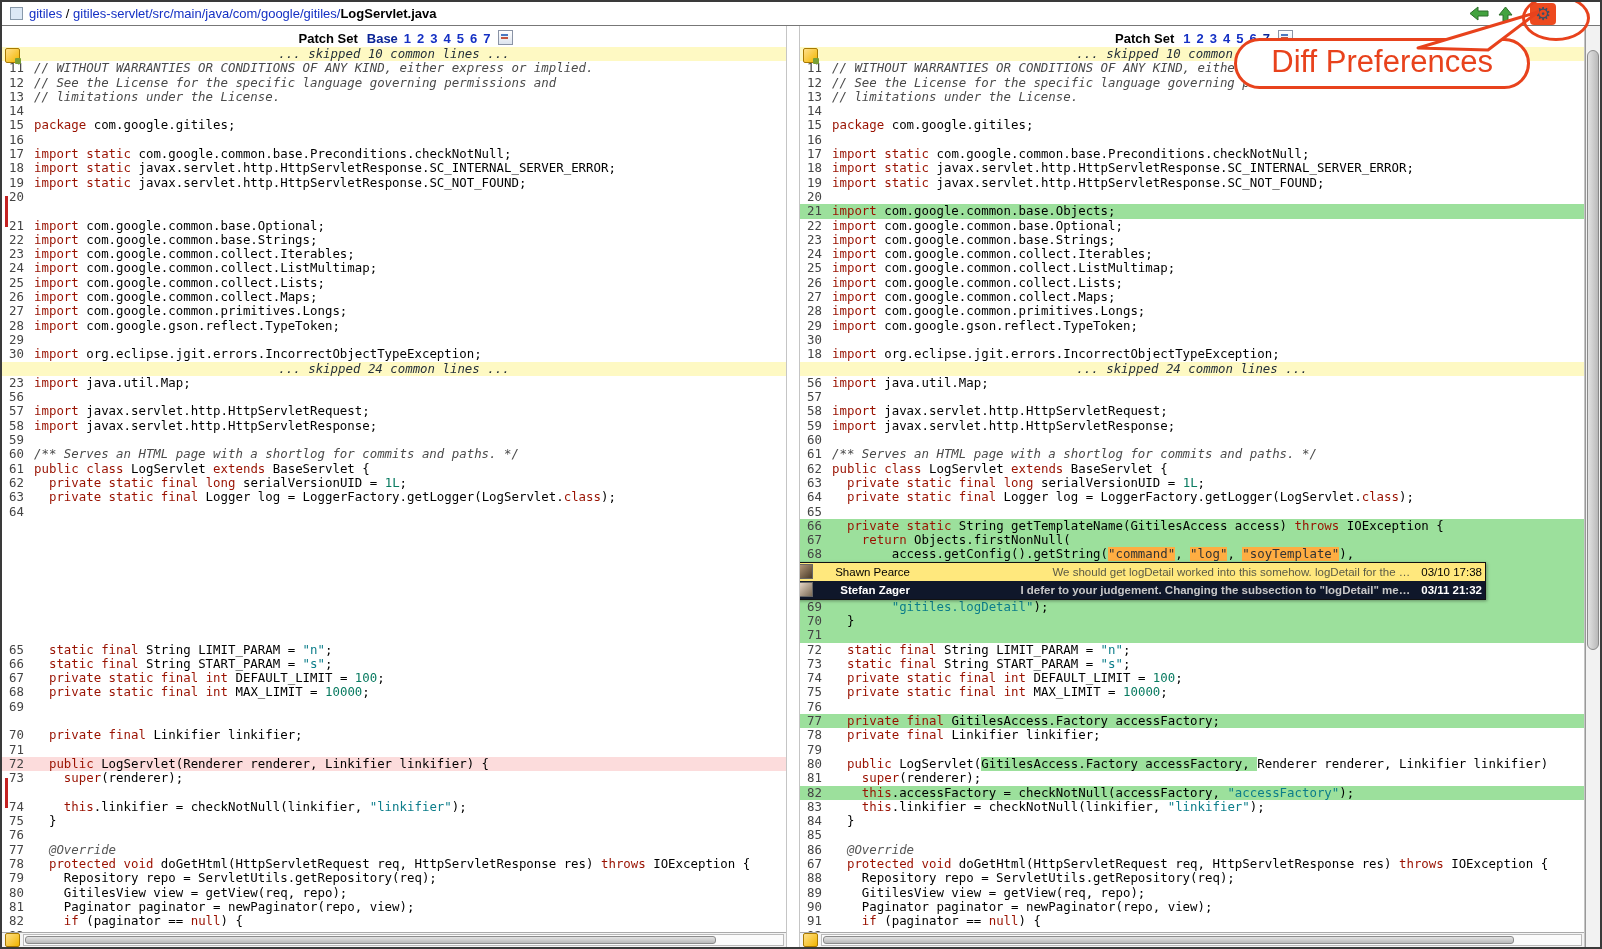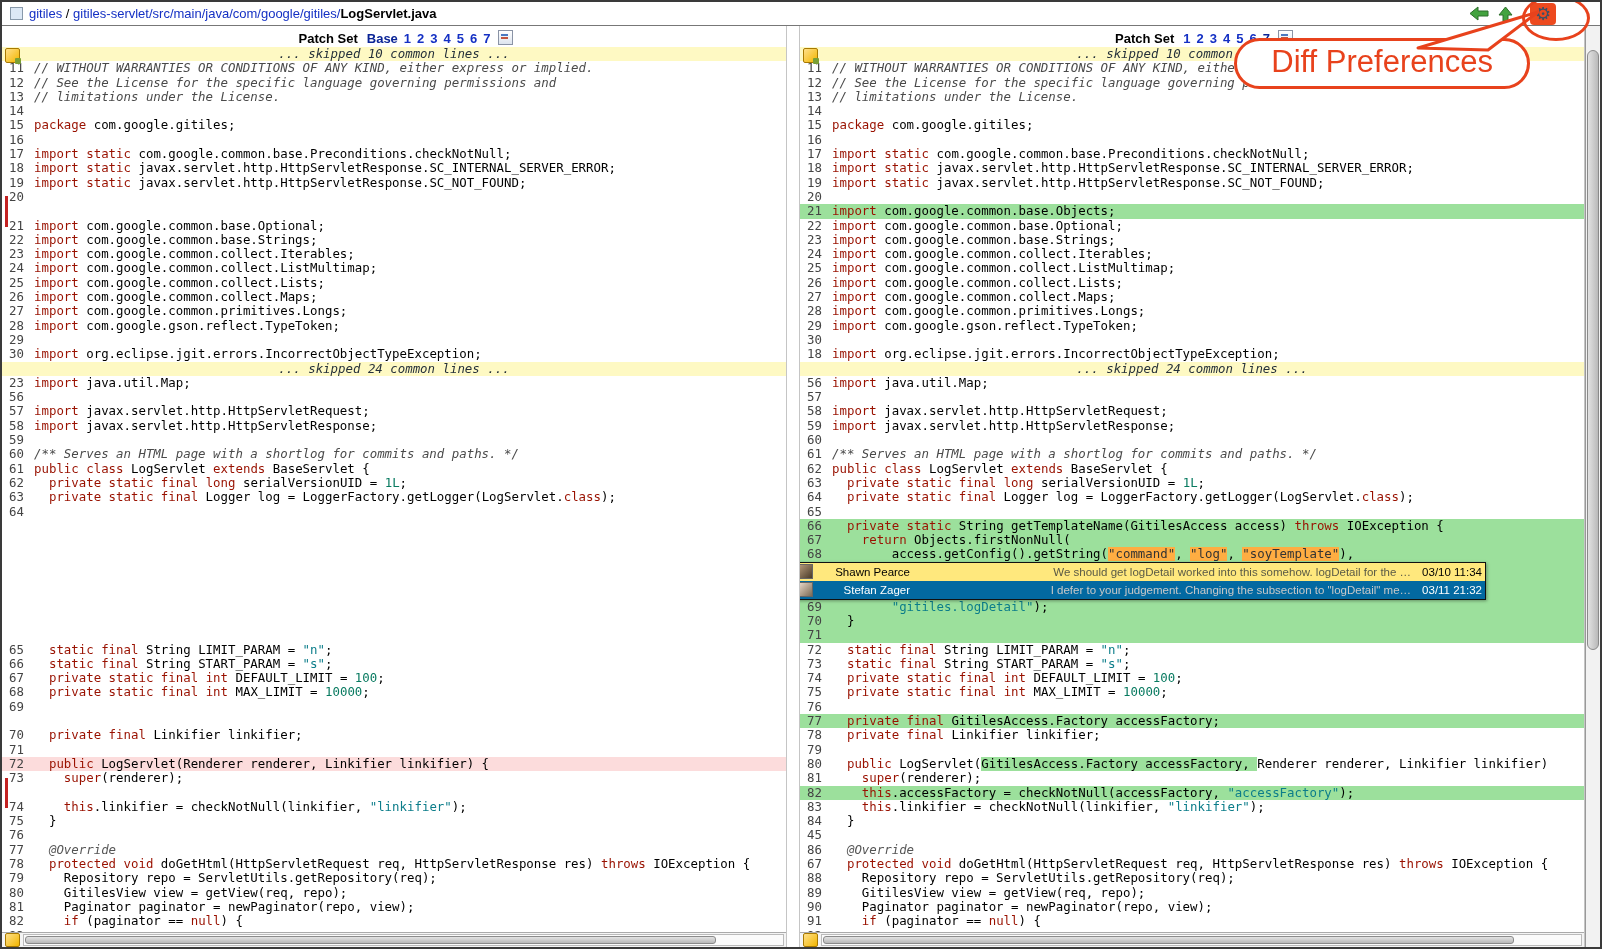--- a/index.html
+++ b/index.html
@@ -48,21 +48,21 @@
   .seg-add{background:#9ce09c;}
 
   .corner-icon{position:absolute;top:1px;left:3px;width:13px;height:13px;background:linear-gradient(135deg,#ffe08a,#f2b600);border:1px solid #a87900;border-radius:2px;z-index:3;cursor:pointer;}
   .corner-icon::after{content:"";position:absolute;right:-2px;bottom:-2px;width:6px;height:6px;background:#7a9f35;border-radius:1px;}
 
   
   .cbox{position:relative;margin-left:-6px;width:692px;height:38px;box-sizing:border-box;border:1px solid #111;background:#fff;z-index:4;box-shadow:1px 1px 3px rgba(0,0,0,.35);font-family:"Liberation Sans",sans-serif;cursor:pointer;}
   .crow{height:18px;display:flex;align-items:center;gap:5px;padding:0 3px;font-size:11.5px;overflow:hidden;white-space:nowrap;text-align:right;}
   .crow.yellow{background:#ffe87d;color:#000;}
   .crow.yellow .cmsg{color:#5a5a46;}
-  .crow.dark{background:#0369a1;color:#fff;}
+  .crow.dark{background:#0f172a;color:#fff;font-weight:bold;}
   .crow.dark .cmsg{color:#c8c8c8;}
   .avatar{width:15px;height:15px;flex:none;border:1px solid #666;box-sizing:border-box;background:linear-gradient(135deg,#b59a7a,#4a3a28);}
   .crow.dark .avatar{background:linear-gradient(135deg,#e8d8c8,#7a6a55);}
   .cname{flex:none;width:92px;overflow:hidden;}
   .cmsg{flex:1;overflow:hidden;}
   .cdate{flex:none;padding-left:6px;}
 
   
   .hscroll{height:14px;flex:none;border-top:1px solid #aaa;background:#f4f4f4;display:flex;align-items:center;position:relative;}
   .hscroll .corner-icon2{width:13px;height:12px;margin:0 3px;background:linear-gradient(135deg,#ffe08a,#f2b600);border:1px solid #a87900;border-radius:2px;flex:none;cursor:pointer;}
@@ -217,21 +217,21 @@
           <div class="row code"><span class="ln">63</span><span class="txt">  <span class="kw">private</span> <span class="kw">static</span> <span class="kw">final</span> <span class="kw">long</span> serialVersionUID = <span class="lit">1L</span>;</span></div>
           <div class="row code"><span class="ln">64</span><span class="txt">  <span class="kw">private</span> <span class="kw">static</span> <span class="kw">final</span> Logger log = LoggerFactory.getLogger(LogServlet.<span class="kw">class</span>);</span></div>
           <div class="row code"><span class="ln">65</span><span class="txt"></span></div>
           <div class="row code add"><span class="ln">66</span><span class="txt">  <span class="kw">private</span> <span class="kw">static</span> String getTemplateName(GitilesAccess access) <span class="kw">throws</span> IOException {</span></div>
           <div class="row code add"><span class="ln">67</span><span class="txt">    <span class="kw">return</span> Objects.firstNonNull(</span></div>
           <div class="row code add"><span class="ln">68</span><span class="txt">        access.getConfig().getString(<span class="mk"><span class="str">"command"</span></span>, <span class="mk"><span class="str">"log"</span></span>, <span class="mk"><span class="str">"soyTemplate"</span></span>),</span></div>
           <div class="row commentbox add"><div class="cbox"><div class="crow yellow">
                 <span class="avatar"></span>
                 <span class="cname">Shawn Pearce</span>
                 <span class="cmsg">We should get logDetail worked into this somehow. logDetail for the …</span>
-                <span class="cdate">03/10 11:34</span>
+                <span class="cdate">03/10 17:38</span>
               </div><div class="crow dark">
                 <span class="avatar"></span>
                 <span class="cname">Stefan Zager</span>
                 <span class="cmsg">I defer to your judgement. Changing the subsection to "logDetail" me…</span>
                 <span class="cdate">03/11 21:32</span>
               </div></div></div>
           <div class="row code add"><span class="ln">69</span><span class="txt">        <span class="str">"gitiles.logDetail"</span>);</span></div>
           <div class="row code add"><span class="ln">70</span><span class="txt">  }</span></div>
           <div class="row code add"><span class="ln">71</span><span class="txt"></span></div>
           <div class="row code"><span class="ln">72</span><span class="txt">  <span class="kw">static</span> <span class="kw">final</span> String LIMIT_PARAM = <span class="str">"n"</span>;</span></div>
@@ -240,21 +240,21 @@
           <div class="row code"><span class="ln">75</span><span class="txt">  <span class="kw">private</span> <span class="kw">static</span> <span class="kw">final</span> <span class="kw">int</span> MAX_LIMIT = <span class="lit">10000</span>;</span></div>
           <div class="row code"><span class="ln">76</span><span class="txt"></span></div>
           <div class="row code add"><span class="ln">77</span><span class="txt">  <span class="kw">private</span> <span class="kw">final</span> GitilesAccess.Factory accessFactory;</span></div>
           <div class="row code"><span class="ln">78</span><span class="txt">  <span class="kw">private</span> <span class="kw">final</span> Linkifier linkifier;</span></div>
           <div class="row code"><span class="ln">79</span><span class="txt"></span></div>
           <div class="row code"><span class="ln">80</span><span class="txt">  <span class="kw">public</span> LogServlet(<span class="seg-add">GitilesAccess.Factory accessFactory, </span>Renderer renderer, Linkifier linkifier)</span></div>
           <div class="row code"><span class="ln">81</span><span class="txt">    <span class="kw">super</span>(renderer);</span></div>
           <div class="row code add"><span class="ln">82</span><span class="txt">    <span class="kw">this</span>.accessFactory = checkNotNull(accessFactory, <span class="str">"accessFactory"</span>);</span></div>
           <div class="row code"><span class="ln">83</span><span class="txt">    <span class="kw">this</span>.linkifier = checkNotNull(linkifier, <span class="str">"linkifier"</span>);</span></div>
           <div class="row code"><span class="ln">84</span><span class="txt">  }</span></div>
-          <div class="row code"><span class="ln">45</span><span class="txt"></span></div>
+          <div class="row code"><span class="ln">85</span><span class="txt"></span></div>
           <div class="row code"><span class="ln">86</span><span class="txt">  <span class="ann">@Override</span></span></div>
           <div class="row code"><span class="ln">67</span><span class="txt">  <span class="kw">protected</span> <span class="kw">void</span> doGetHtml(HttpServletRequest req, HttpServletResponse res) <span class="kw">throws</span> IOException {</span></div>
           <div class="row code"><span class="ln">88</span><span class="txt">    Repository repo = ServletUtils.getRepository(req);</span></div>
           <div class="row code"><span class="ln">89</span><span class="txt">    GitilesView view = getView(req, repo);</span></div>
           <div class="row code"><span class="ln">90</span><span class="txt">    Paginator paginator = newPaginator(repo, view);</span></div>
           <div class="row code"><span class="ln">91</span><span class="txt">    <span class="kw">if</span> (paginator == <span class="kw">null</span>) {</span></div>
           <div class="row code"><span class="ln">92</span><span class="txt"></span></div>
         </div>
       <div class="hscroll">
         <span class="corner-icon2"></span>

